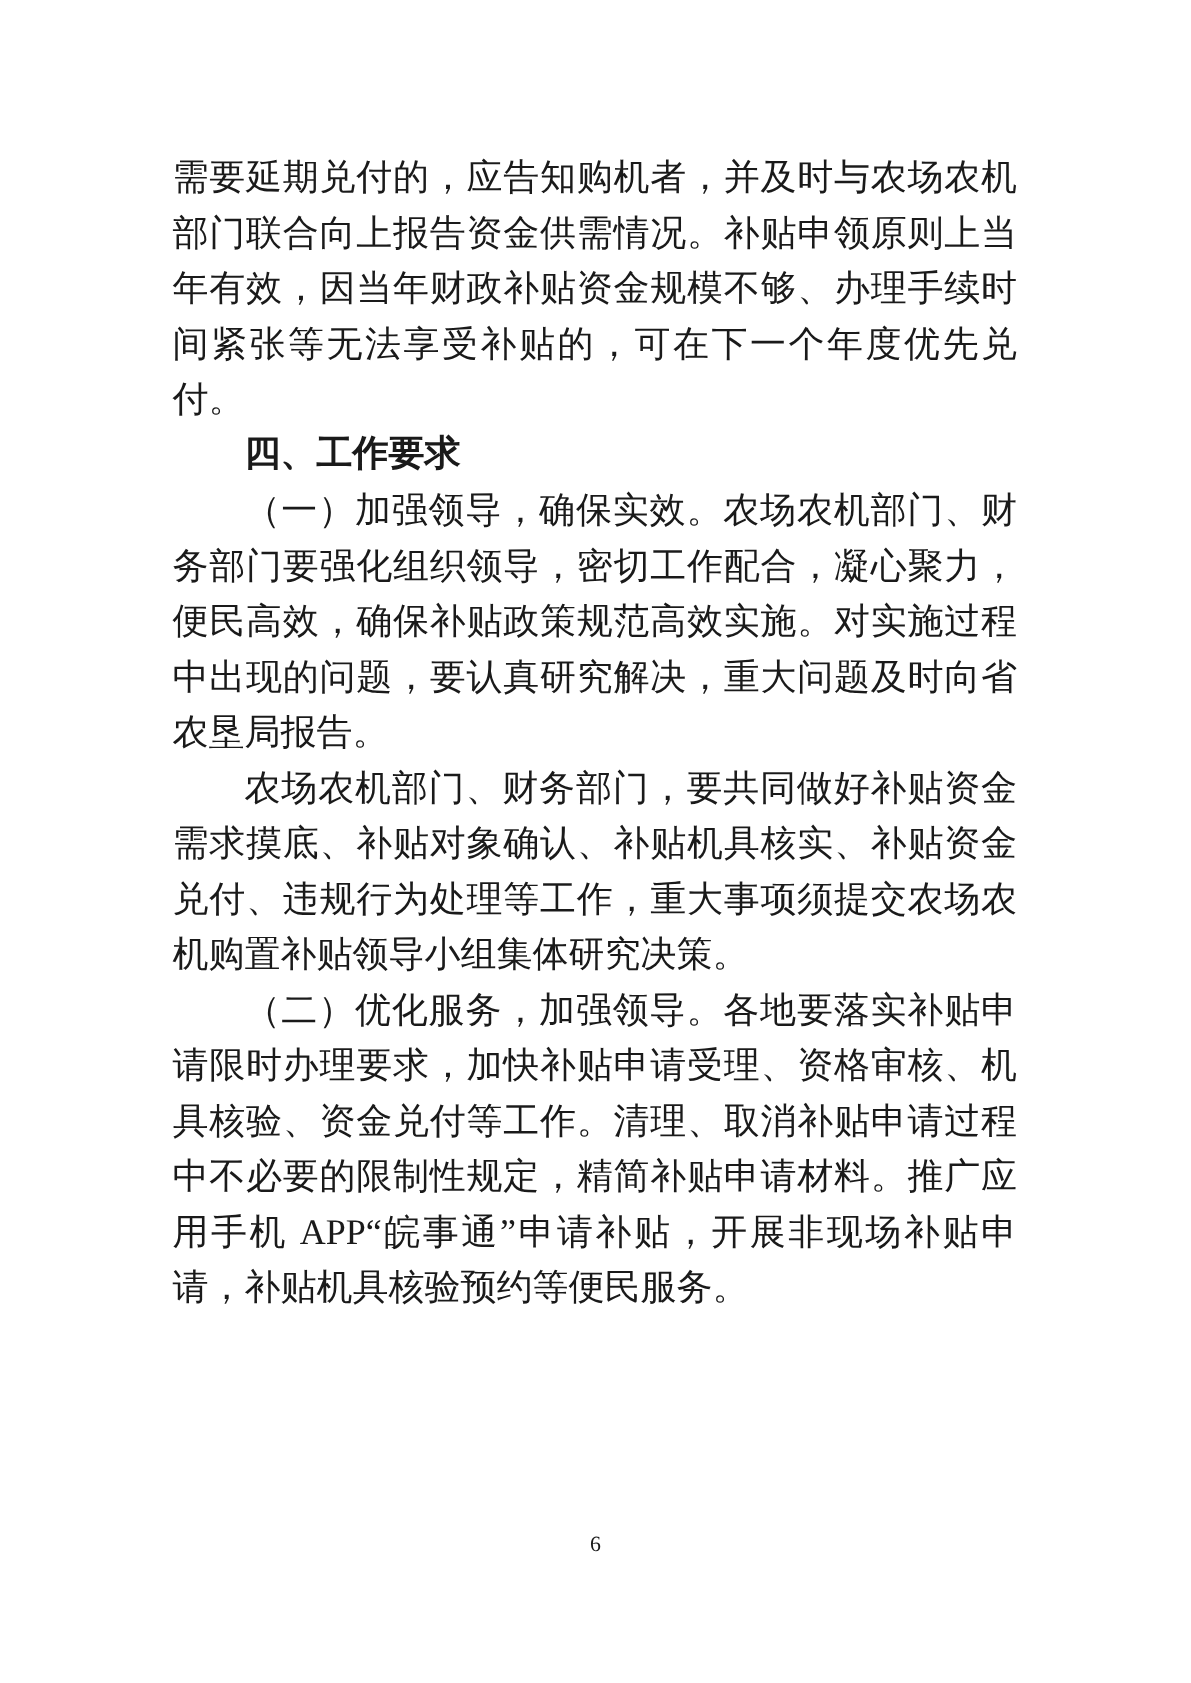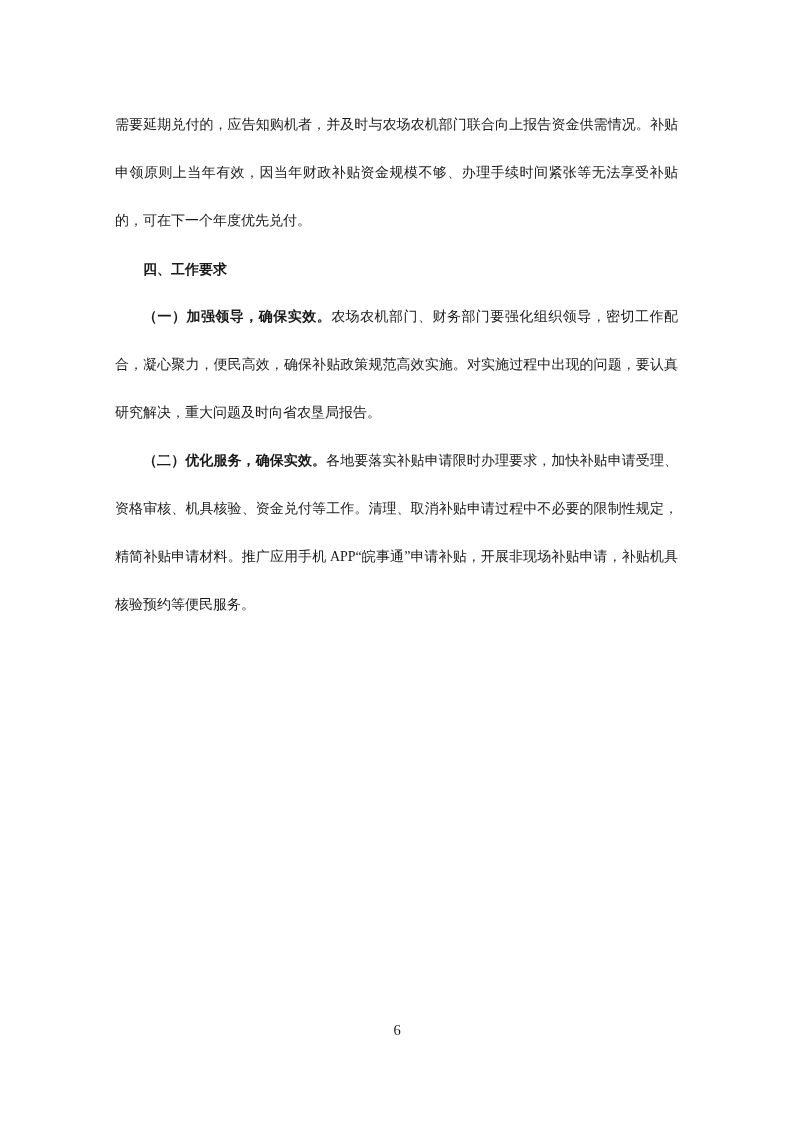--- a/index.html
+++ b/index.html
@@ -14,39 +14,39 @@
     background: #ffffff;
     overflow: hidden;
     font-family: "Liberation Serif", "DejaVu Serif", serif;
     color: #1a1a1a;
   }
   .content {
     position: absolute;
     left: 115px;
     top: 101px;
     width: 563px;
-    font-size: 14px;
-    line-height: 48px;
+    font-size: 24px;
+    line-height: 37px;
     text-align: justify;
     text-justify: inter-ideograph;
   }
   .content p {
     margin: 0;
     padding: 0;
     text-indent: 2em;
   }
   .content p.continuation {
     text-indent: 0;
   }
   .section-heading {
-    font-family: Liberation Sans, sans-serif;
+    font-family: Liberation Mono, monospace;
     font-weight: 700;
   }
   .para-lead {
-    font-weight: 700;
+    font-weight: 400;
   }
   .page-number {
     position: absolute;
     left: 0;
     top: 1019px;
     width: 100%;
     text-align: center;
     font-size: 14.5px;
     line-height: 22px;
     color: #1a1a1a;
@@ -58,19 +58,20 @@
 <div class="page">
   <div class="content">
 
     <p class="continuation"><span>需要延期兑付的，应告知购机者，并及时与农场农机部门联合向上报告资金供需情况。补贴申领原则上当年有效，因当年财政补贴资金规模不够、办理手续时间紧张等无法享受补贴的，可在下一个年度优先兑付。</span></p>
 
 
     <p class="section-heading"><span>四、工作要求</span></p>
 
     <p><span class="para-lead">（一）加强领导，确保实效。</span><span>农场农机部门、财务部门要强化组织领导，密切工作配合，凝心聚力，便民高效，确保补贴政策规范高效实施。对实施过程中出现的问题，要认真研究解决，重大问题及时向省农垦局报告。</span></p>
 
+    <p><span>农场农机部门、财务部门，要共同做好补贴资金需求摸底、补贴对象确认、补贴机具核实、补贴资金兑付、违规行为处理等工作，重大事项须提交农场农机购置补贴领导小组集体研究决策。</span></p>
 
-    <p><span class="para-lead">（二）优化服务，确保实效。</span><span>各地要落实补贴申请限时办理要求，加快补贴申请受理、资格审核、机具核验、资金兑付等工作。清理、取消补贴申请过程中不必要的限制性规定，精简补贴申请材料。推广应用手机 APP“皖事通”申请补贴，开展非现场补贴申请，补贴机具核验预约等便民服务。</span></p>
+    <p><span class="para-lead">（二）优化服务，加强领导。</span><span>各地要落实补贴申请限时办理要求，加快补贴申请受理、资格审核、机具核验、资金兑付等工作。清理、取消补贴申请过程中不必要的限制性规定，精简补贴申请材料。推广应用手机 APP“皖事通”申请补贴，开展非现场补贴申请，补贴机具核验预约等便民服务。</span></p>
 
   </div>
 
   <div class="page-number">6</div>
 </div>
 
 </body></html>

